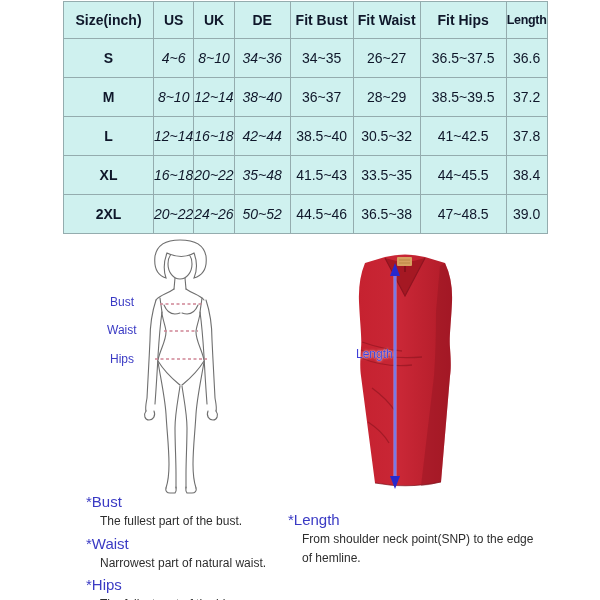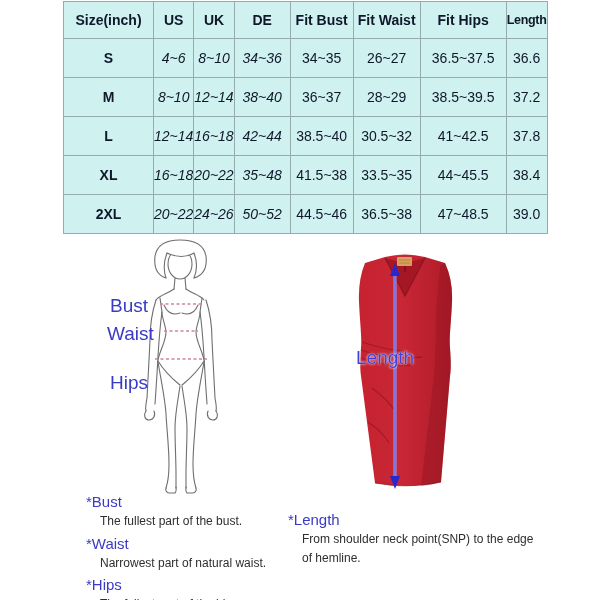--- a/index.html
+++ b/index.html
@@ -21,25 +21,25 @@
   }
   .size-table thead th{height:36px;font-size:14px;font-weight:bold;}
   .size-table thead th.col-length{font-size:12.5px;letter-spacing:-0.3px;}
   .size-table tbody td{height:38px;font-size:14px;}
   .size-table tbody td.c-size{font-weight:bold;}
   .size-table tbody td.c-us,.size-table tbody td.c-uk,.size-table tbody td.c-de{font-style:italic;}
   
   .figure-wrap{position:absolute;left:122px;top:238px;width:118px;height:256px;}
   .dress-wrap{position:absolute;left:348px;top:252px;width:126px;height:240px;}
   .measure-label{
-    position:absolute;color:#3a3ac4;font-size:19px;white-space:nowrap;
+    position:absolute;color:#3a3ac4;font-size:12px;white-space:nowrap;
   }
   .lbl-bust{left:110px;top:295px;}
   .lbl-waist{left:107px;top:323px;text-align:right;}
-  .lbl-hips{left:110px;top:352px;margin-top:20px;}
+  .lbl-hips{left:110px;top:352px;}
   .lbl-length{
     left:356px;top:347px;color:#4040d8;
     text-shadow:0 0 3px rgba(255,255,255,.85), 0 0 1px rgba(255,255,255,.9);
   }
   
   .defs{position:absolute;}
   .defs-left{left:86px;top:489px;width:250px;}
   .defs-right{left:288px;top:507px;width:256px;}
   .def-term{color:#3a3ac4;font-size:15px;line-height:18px;margin-top:4px;}
   .def-desc{color:#2e2e2e;font-size:12px;line-height:18.5px;padding-left:14px;margin-top:1px;}
@@ -103,21 +103,21 @@
         <td>38.5~40</td>
         <td>30.5~32</td>
         <td>41~42.5</td>
         <td>37.8</td>
       </tr>
       <tr>
         <td class="c-size">XL</td>
         <td class="c-us">16~18</td>
         <td class="c-uk">20~22</td>
         <td class="c-de">35~48</td>
-        <td>41.5~38</td>
+        <td>41.5~43</td>
         <td>33.5~35</td>
         <td>44~45.5</td>
         <td>38.4</td>
       </tr>
       <tr>
         <td class="c-size">2XL</td>
         <td class="c-us">20~22</td>
         <td class="c-uk">24~26</td>
         <td class="c-de">50~52</td>
         <td>44.5~46</td>

